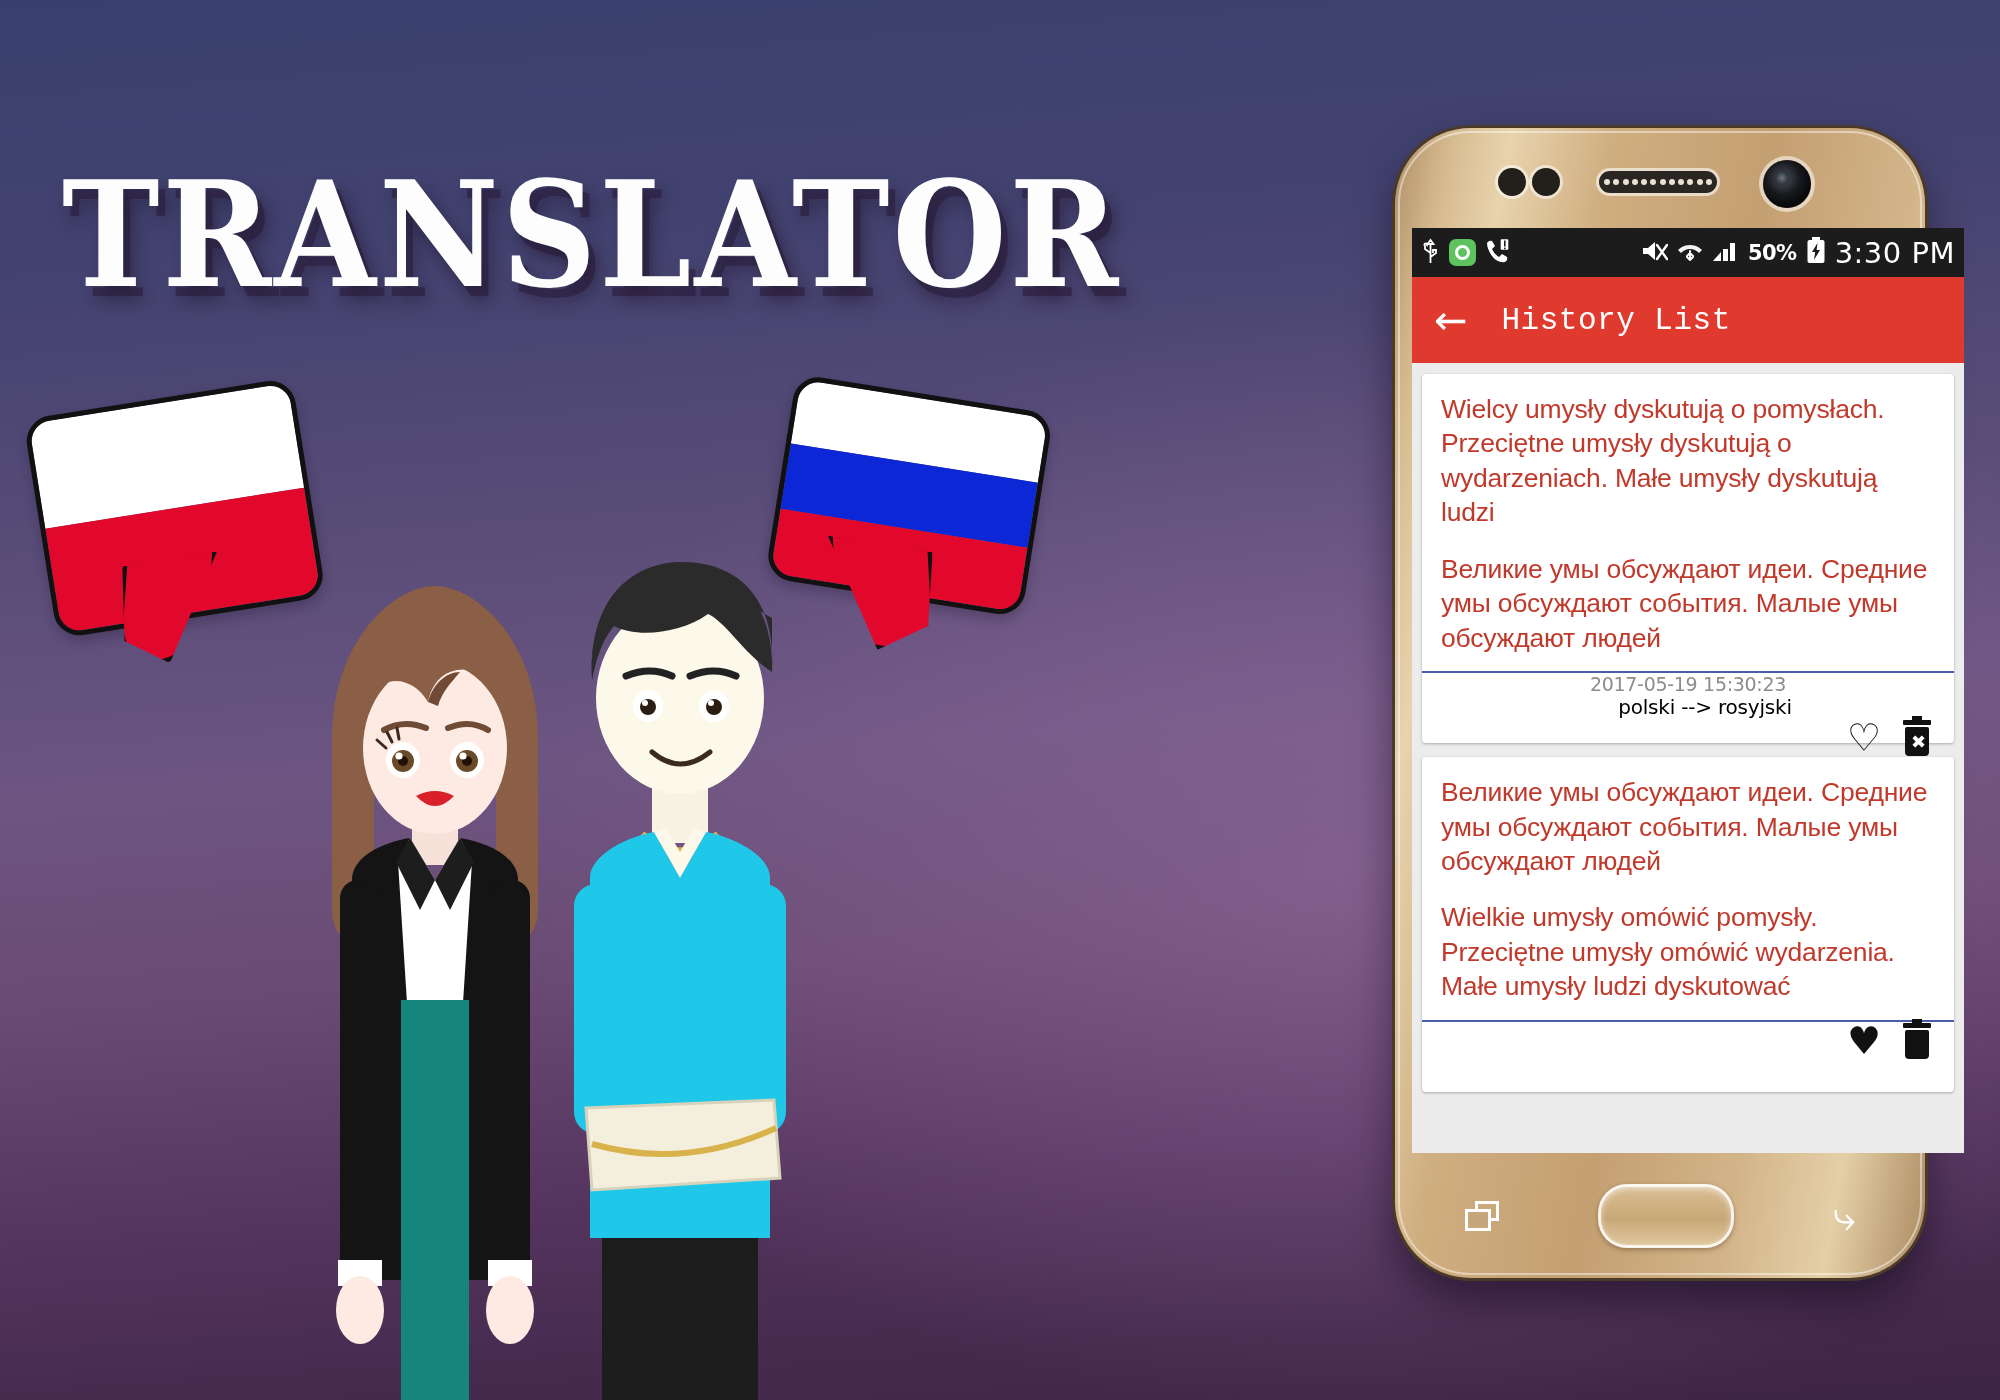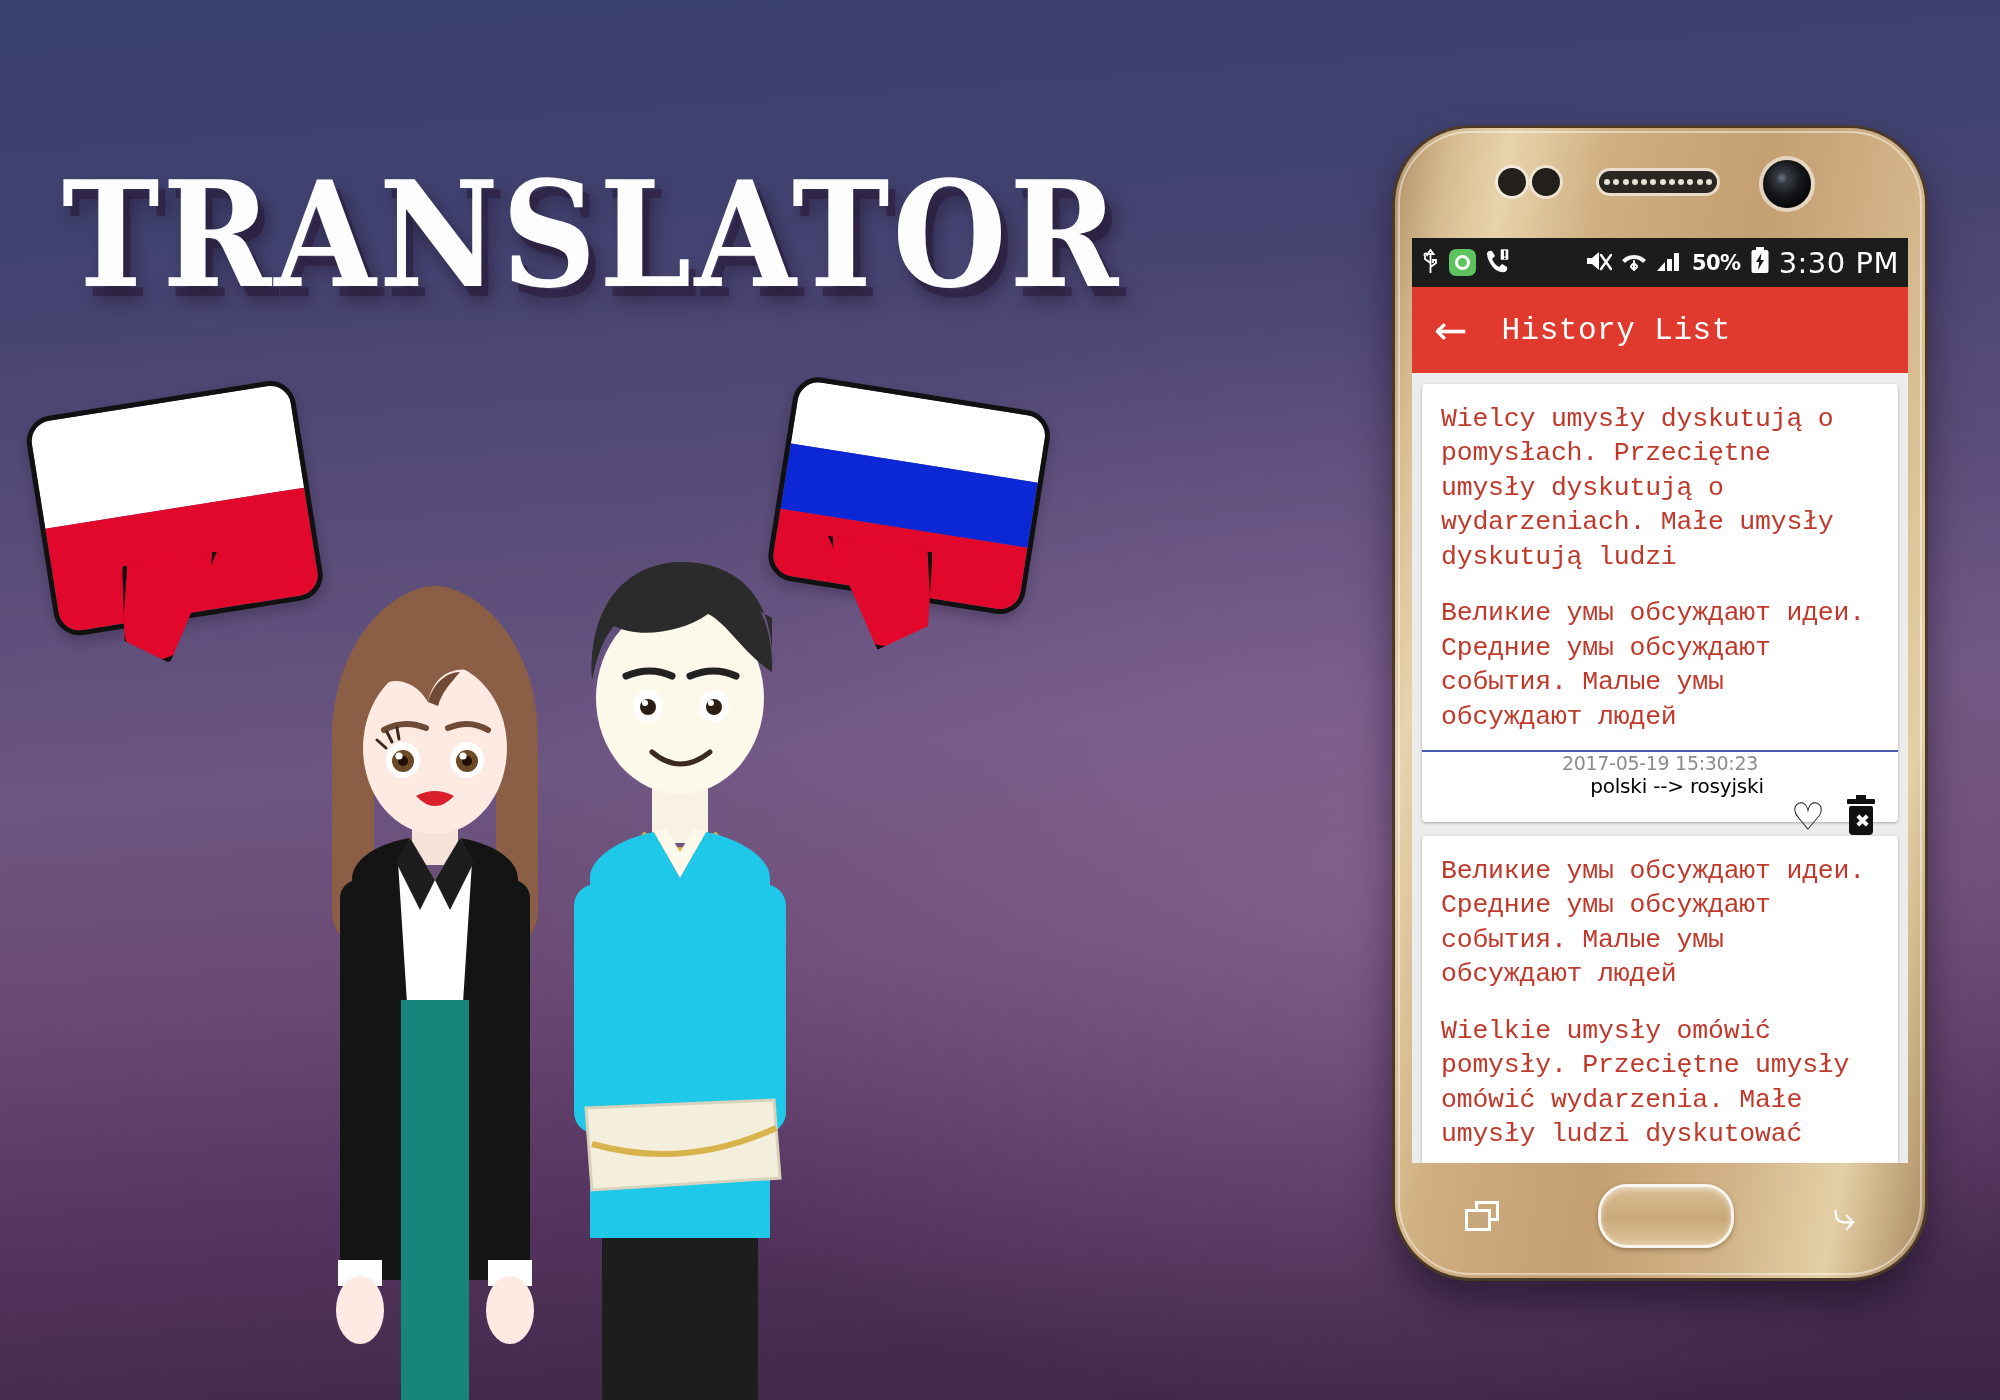--- a/index.html
+++ b/index.html
@@ -100,21 +100,21 @@
   }
   .speaker i{width:6px;height:6px;border-radius:50%;background:#e8e2d6;display:block;}
   .camera{
     position:absolute;left:368px;top:32px;width:48px;height:48px;border-radius:50%;
     background:radial-gradient(circle at 42% 38%,#4a4f58 0%,#16181c 42%,#07080a 70%,#1d2026 100%);
     box-shadow:0 0 0 4px rgba(255,255,255,.55);
   }
   .camera::after{content:"";position:absolute;left:12px;top:11px;width:14px;height:14px;border-radius:50%;background:radial-gradient(circle,#6a7683 0%,#2a3038 70%);}
 
   .screen{
-    position:absolute;left:17px;top:110px;width:496px;height:925px;
+    position:absolute;left:17px;top:100px;width:552px;height:925px;
     background:#ececec;overflow:hidden;
   }
 
   
   .statusbar{
     height:49px;background:#1c1c1c;color:#fff;
     display:flex;align-items:center;padding:0 9px;box-sizing:border-box;
     font-family:"DejaVu Sans",sans-serif;
   }
   .sb-left{display:flex;align-items:center;gap:9px;}
@@ -137,21 +137,21 @@
   .list{
     height:790px;background:#ececec;overflow:hidden;position:relative;
     padding:11px 10px 0 10px;box-sizing:border-box;
   }
   .card{
     background:#fff;border-radius:4px;box-shadow:0 1px 3px rgba(0,0,0,.28);
     padding:18px 19px 0 19px;box-sizing:border-box;margin-bottom:14px;
   }
   .tr-text{
     color:#c0392b;font-size:26.5px;line-height:1.30;
-    font-family:Liberation Mono, monospace;
+    font-family:Liberation Sans, sans-serif;
     letter-spacing:-.2px;
     margin:0 0 22px 0;
   }
   .tr-text.second{margin-bottom:16px;}
   .card-divider{height:2px;background:#2a3f9e;opacity:.85;margin:0 -19px;}
   .meta{
     display:flex;align-items:center;height:70px;padding:0 2px;box-sizing:border-box;flex-direction:column;
   }
   .meta .date{color:#8c8c8c;font-size:19px;letter-spacing:-.3px;}
   .meta .pair{color:#000000;font-size:20px;margin-left:34px;letter-spacing:-.2px;}

